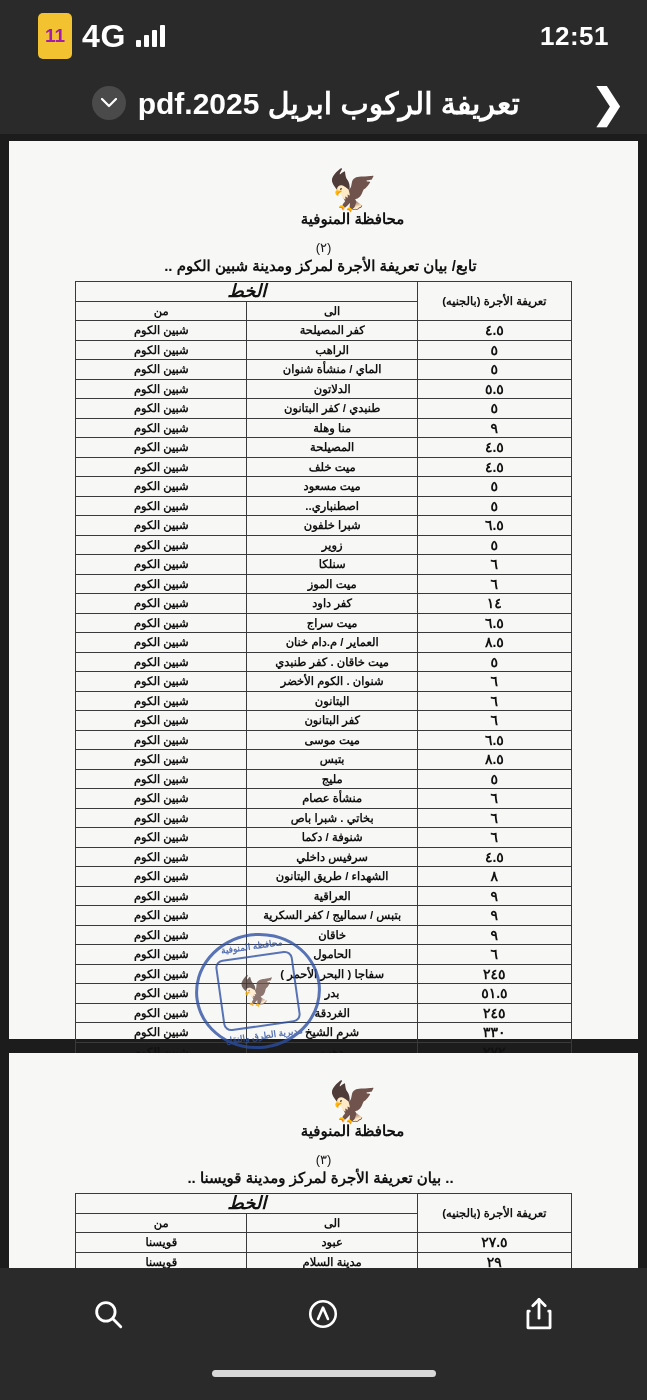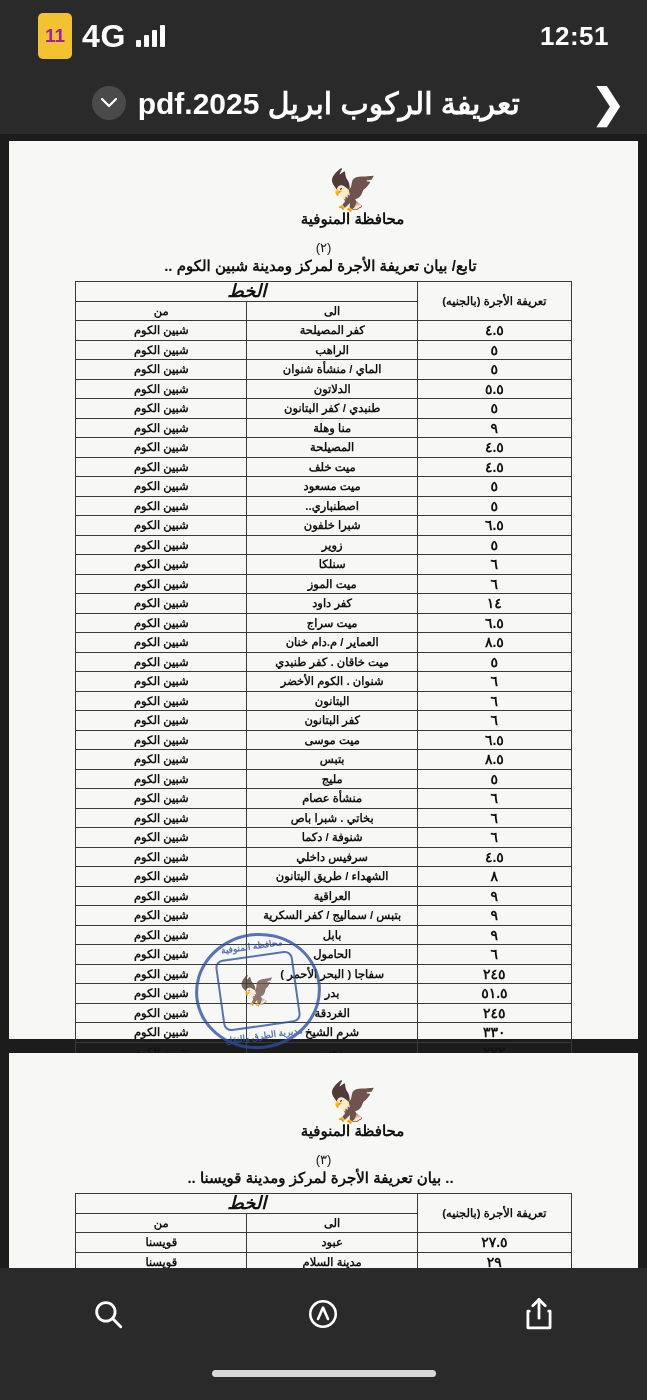--- a/index.html
+++ b/index.html
@@ -430,21 +430,21 @@
                 <td class="col-to">العراقية</td>
                 <td class="col-from">شبين الكوم</td>
               </tr>
               <tr>
                 <td class="col-fare fare-cell">٩</td>
                 <td class="col-to">بتبس / سماليج / كفر السكرية</td>
                 <td class="col-from">شبين الكوم</td>
               </tr>
               <tr>
                 <td class="col-fare fare-cell">٩</td>
-                <td class="col-to">بابل</td>
+                <td class="col-to">خاقان</td>
                 <td class="col-from">شبين الكوم</td>
               </tr>
               <tr>
                 <td class="col-fare fare-cell">٦</td>
                 <td class="col-to">الحامول</td>
                 <td class="col-from">شبين الكوم</td>
               </tr>
               <tr>
                 <td class="col-fare fare-cell">٢٤٥</td>
                 <td class="col-to">سفاجا ( البحر الأحمر )</td>

